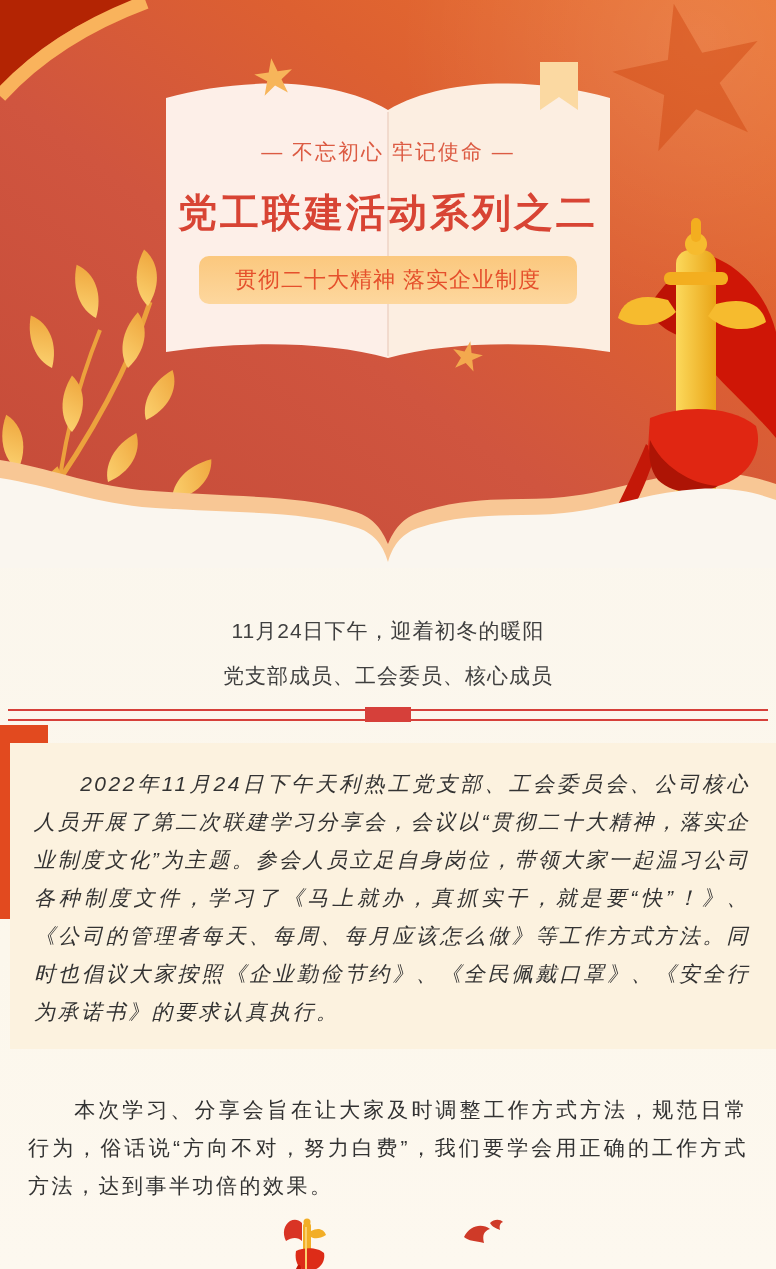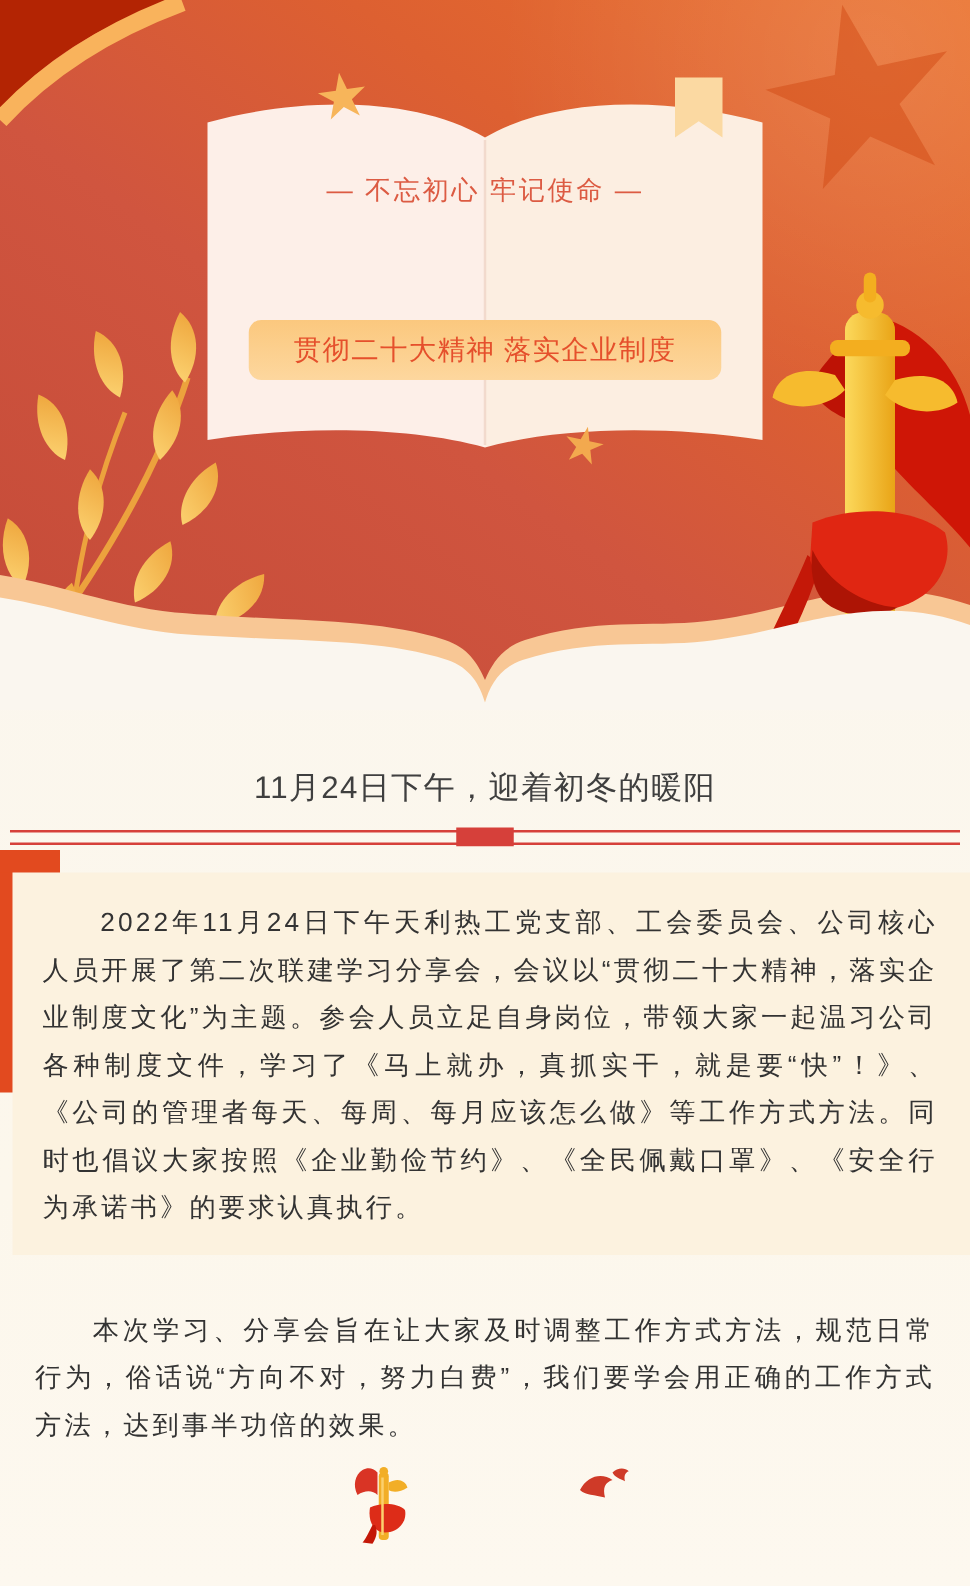--- a/index.html
+++ b/index.html
@@ -24,33 +24,33 @@
   }
   .banner-badge-row{position:absolute;left:0;right:0;top:256px;display:flex;justify-content:center;}
   .banner-badge{
     display:inline-block;padding:9px 36px;border-radius:10px;
     background:linear-gradient(180deg,#fbc87e 0%,#fdd79e 100%);
     font-size:22px;letter-spacing:1px;color:#e5502c;
   }
   
   .intro{padding-top:40px;}
   .intro-line{
-    text-align:center;font-size:25px;line-height:45px;color:#3f3f3f;letter-spacing:1px;
+    text-align:center;font-size:21px;line-height:45px;color:#3f3f3f;letter-spacing:1px;
   }
   
   .divider{position:relative;height:16px;margin:8px 8px 0 8px;}
   .divider-line{position:absolute;left:0;right:0;height:2px;background:#d6403a;}
   .divider-line.l1{top:3px;}
   .divider-line.l2{top:13px;}
   .divider-center{
     position:absolute;left:50%;top:1px;transform:translateX(-50%);
     width:46px;height:15px;background:#d6403a;
   }
   
-  .article-section{position:relative;margin-top:21px;}
+  .article-section{position:relative;margin-top:21px;font-style:italic;}
   .bracket-h{position:absolute;left:0;top:-18px;width:48px;height:18px;background:#e24a1f;}
   .bracket-v{position:absolute;left:0;top:-18px;width:10px;height:194px;background:#e24a1f;}
   .article-card{
     margin-left:10px;background:#fcf2df;
     padding:22px 26px 18px 24px;
   }
   .para{
     font-size:21px;line-height:38px;letter-spacing:2.5px;color:#333;
     text-align:justify;text-indent:2.2em;margin:0;
   }
@@ -148,27 +148,29 @@
         <path d="M716,304 C744,296 762,304 766,322 C748,334 722,330 708,316 Z" fill="#f6bb2e"></path>
         <path d="M656,452 C644,492 624,530 602,560 L588,568 C606,528 632,478 646,444 Z" fill="#c41808"></path>
         <path d="M650,418 C684,404 732,406 756,426 C764,452 748,478 718,486 C686,492 656,474 648,448 Z" fill="#e02612"></path>
         <path d="M650,440 C662,466 690,484 718,486 C700,496 672,494 658,480 C650,470 648,456 650,440 Z" fill="#ad1405"></path>
       </g>
 
       <path d="M0,478 C50,486 88,501 142,507 C240,514 302,510 358,528 C376,534 384,548 388,562 C392,548 400,534 418,528 C474,510 520,518 564,513 C618,507 644,493 698,489 C730,487 754,492 776,500 L776,568 L0,568 Z" fill="#faf6ef"></path>
     </svg>
 
     <div class="banner-slogan">— 不忘初心 牢记使命 —</div>
+    <div class="banner-title">党工联建活动系列之二</div>
     <div class="banner-badge-row">
       <span class="banner-badge">贯彻二十大精神 落实企业制度</span>
     </div>
   </div>
 
   <div class="intro">
     <div class="intro-line">11月24日下午，迎着初冬的暖阳</div>
+    <div class="intro-line">党支部成员、工会委员、核心成员</div>
   </div>
 
   <div class="divider">
     <div class="divider-line l1"></div>
     <div class="divider-line l2"></div>
     <div class="divider-center"></div>
   </div>
 
   <div class="article-section">
     <div class="bracket-v"></div>

